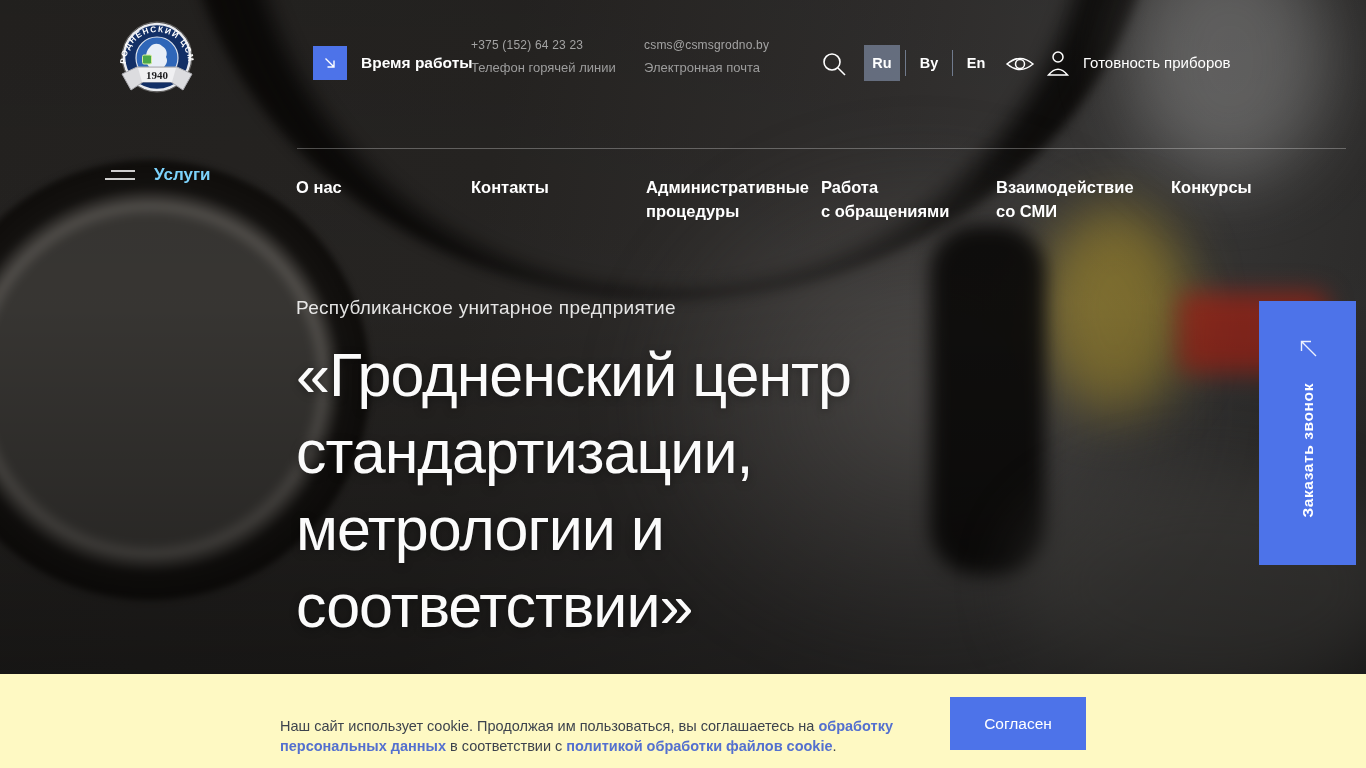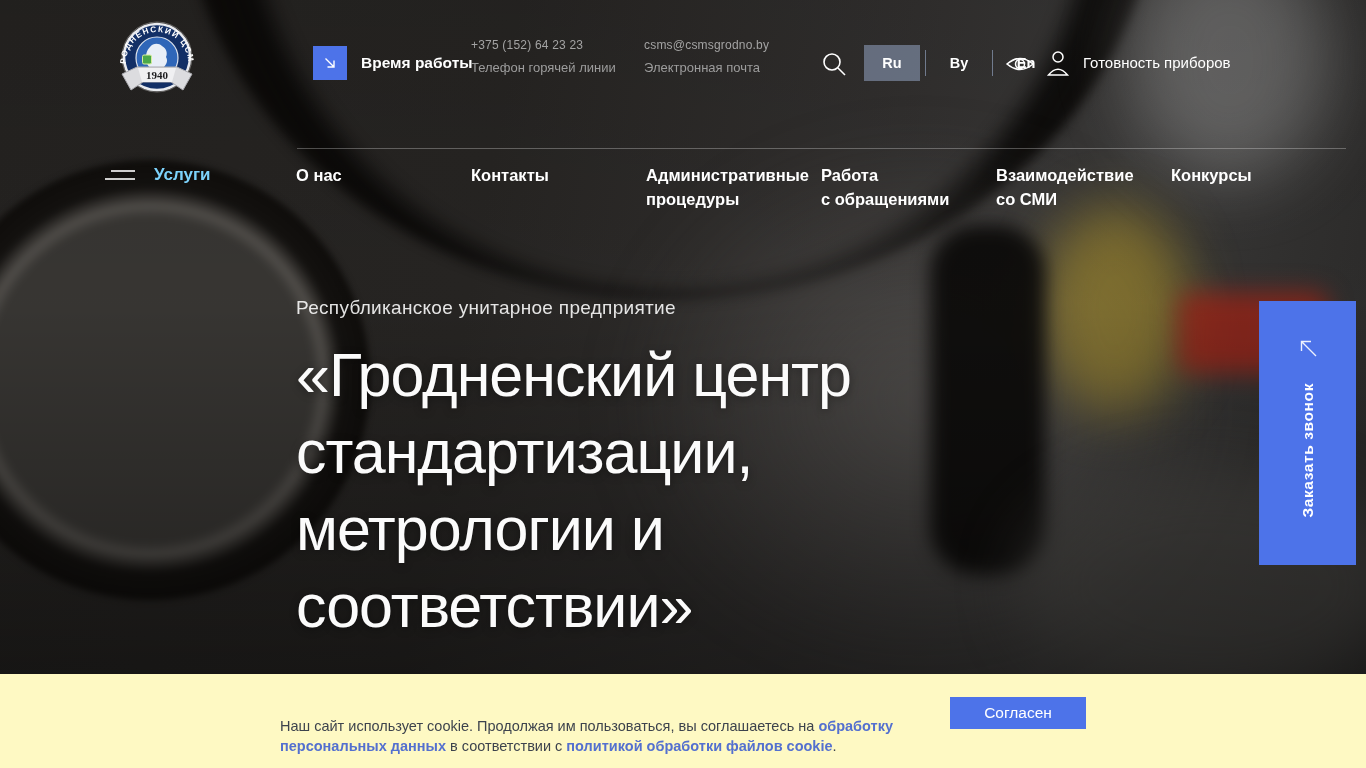--- a/index.html
+++ b/index.html
@@ -41,56 +41,56 @@
   .worktime{position:absolute;left:297px;top:46px;display:flex;align-items:center;cursor:pointer;padding-left:16px;}
   .worktime-square{width:34px;height:34px;background:#4d73e9;display:flex;align-items:center;justify-content:center;}
   .worktime-label{margin-left:14px;color:#fff;font-size:15.5px;font-weight:700;}
   .contact{position:absolute;top:38px;cursor:pointer;}
   .contact.phone{left:471px;}
   .contact.email{left:644px;}
   .contact-value{color:#a3a3a3;font-size:12px;font-weight:400;letter-spacing:.2px;}
   .contact-caption{color:#9d9d9d;font-size:13px;margin-top:8px;}
   .search-btn{position:absolute;left:820px;top:50px;width:28px;height:28px;cursor:pointer;}
   .langs{position:absolute;left:864px;top:45px;display:flex;align-items:center;}
-  .lang{width:56px;height:36px;display:flex;align-items:center;justify-content:center;
+  .lang{width:36px;height:36px;display:flex;align-items:center;justify-content:center;
     color:#fff;font-size:14.5px;font-weight:700;cursor:pointer;}
   .lang.active{background:rgba(139,153,182,.6);}
   .lang-sep{width:1px;height:26px;background:rgba(165,185,220,.55);margin:0 5px;}
   .eye-btn{position:absolute;left:1004px;top:52px;width:32px;height:24px;cursor:pointer;}
   .user-btn{position:absolute;left:1046px;top:49px;width:24px;height:28px;cursor:pointer;}
   .devices-link{position:absolute;left:1083px;top:54px;color:#fff;font-size:15px;font-weight:400;cursor:pointer;}
   .topbar-divider{position:absolute;left:297px;top:148px;width:1049px;height:1px;
     background:rgba(255,255,255,.28);z-index:5;}
 
   
   .nav{position:absolute;left:0;top:163px;width:1366px;z-index:5;}
   .services{position:absolute;left:103px;top:2px;display:flex;align-items:center;cursor:pointer;}
   .services-label{margin-left:15px;color:#7dd3fc;font-size:17px;font-weight:600;}
   .nav-items{position:absolute;left:296px;top:0;display:grid;grid-template-columns:repeat(6,175px);}
-  .nav-item{color:#fff;font-size:16.5px;font-weight:600;line-height:24px;white-space:pre-line;cursor:pointer;}
+  .nav-item{color:#fff;font-size:16.5px;font-weight:600;line-height:24px;white-space:pre-line;cursor:pointer;margin-top:12px;}
 
   
   .hero-text{position:absolute;left:296px;top:297px;z-index:4;}
   .kicker{color:rgba(255,255,255,.88);font-size:19px;font-weight:300;letter-spacing:.3px;}
   .title{margin-top:18px;color:#fbfbfb;font-size:61px;font-weight:400;line-height:77px;
     letter-spacing:-1px;text-shadow:0 2px 8px rgba(0,0,0,.35);}
 
   
   .call-btn{position:absolute;left:1259px;top:301px;width:97px;height:264px;background:#4d73e9;
     z-index:6;display:flex;flex-direction:column;align-items:center;cursor:pointer;}
   .call-arrow{margin-top:34px;}
   .call-label{margin-top:22px;color:#fff;font-size:15.5px;font-weight:600;letter-spacing:.6px;
     writing-mode:vertical-rl;transform:rotate(180deg);}
 
   
   .cookie{position:absolute;left:0;top:674px;width:1366px;height:94px;background:#fef9c3;z-index:7;}
   .cookie-text{position:absolute;left:280px;top:27px;width:625px;
     color:#3d434d;font-size:14.5px;line-height:20px;}
   .cookie-link{color:#5470cf;font-weight:700;cursor:pointer;text-decoration:none;}
-  .accept-btn{position:absolute;left:950px;top:23px;width:136px;height:32px;background:#4d73e9;
+  .accept-btn{position:absolute;left:950px;top:23px;width:136px;height:53px;background:#4d73e9;
     border:none;color:#fff;font-size:15.5px;font-family:"Liberation Sans",sans-serif;cursor:pointer;
     display:flex;align-items:center;justify-content:center;}
 </style>
 </head>
 <body>
 
 <div class="hero">
   <div class="bg-blob bg-base"></div>
   <div class="bg-blob bg-ring2"></div>
   <div class="bg-blob bg-ring"></div>

